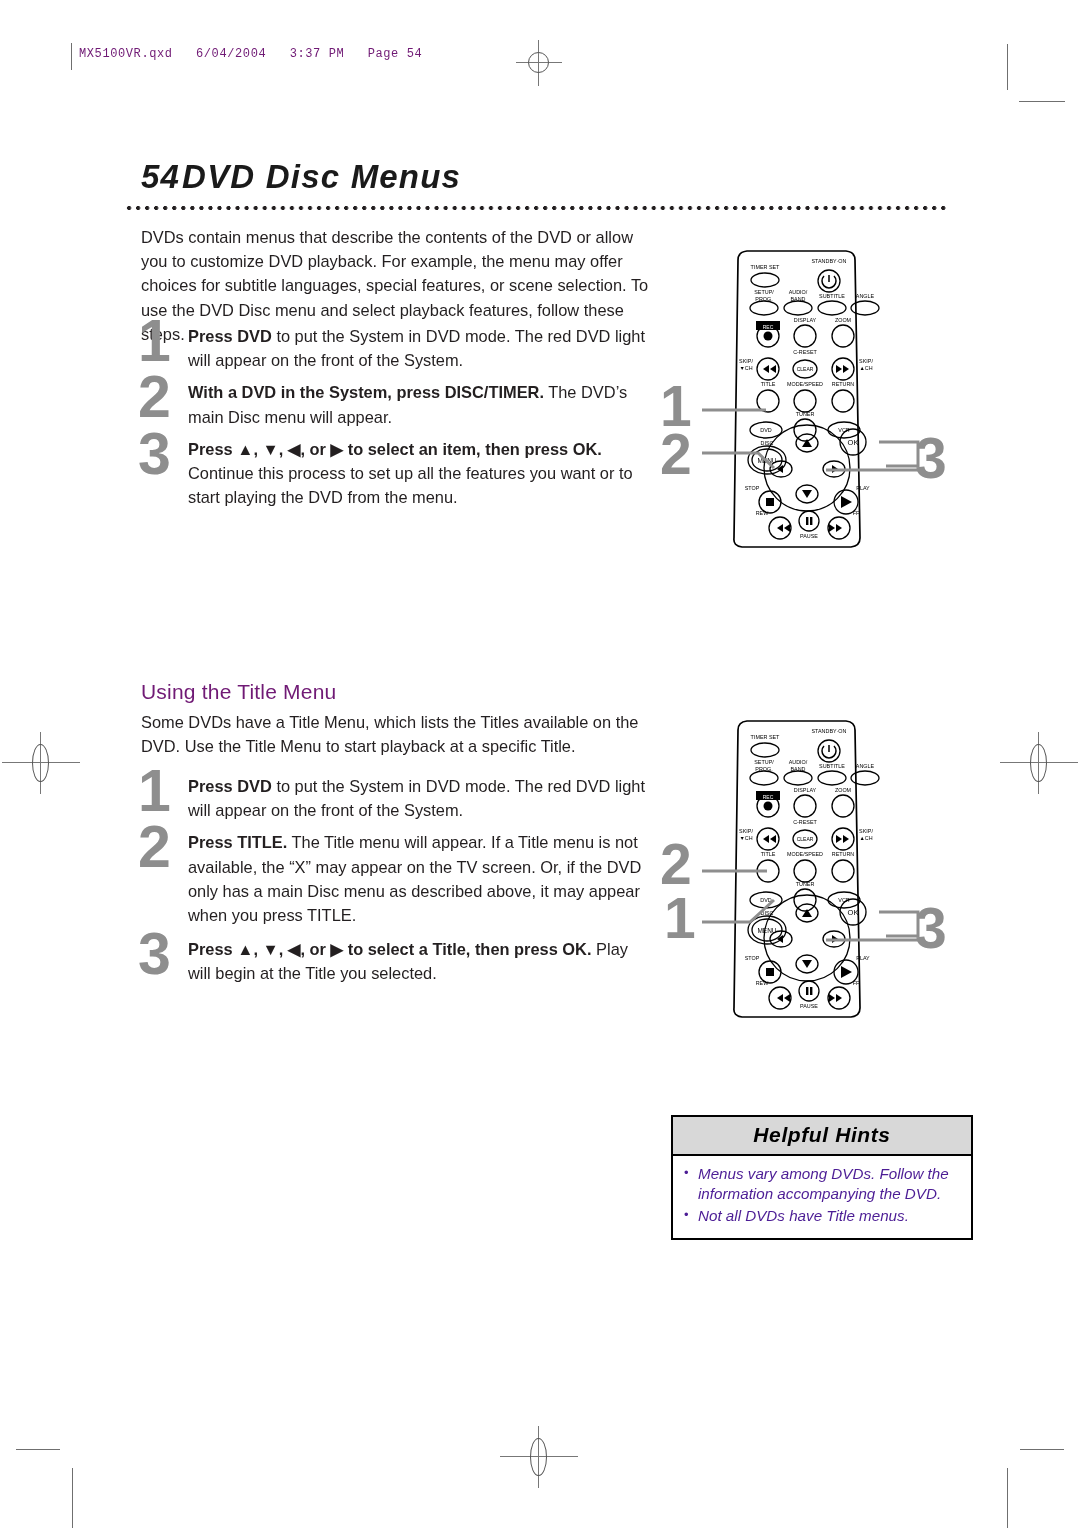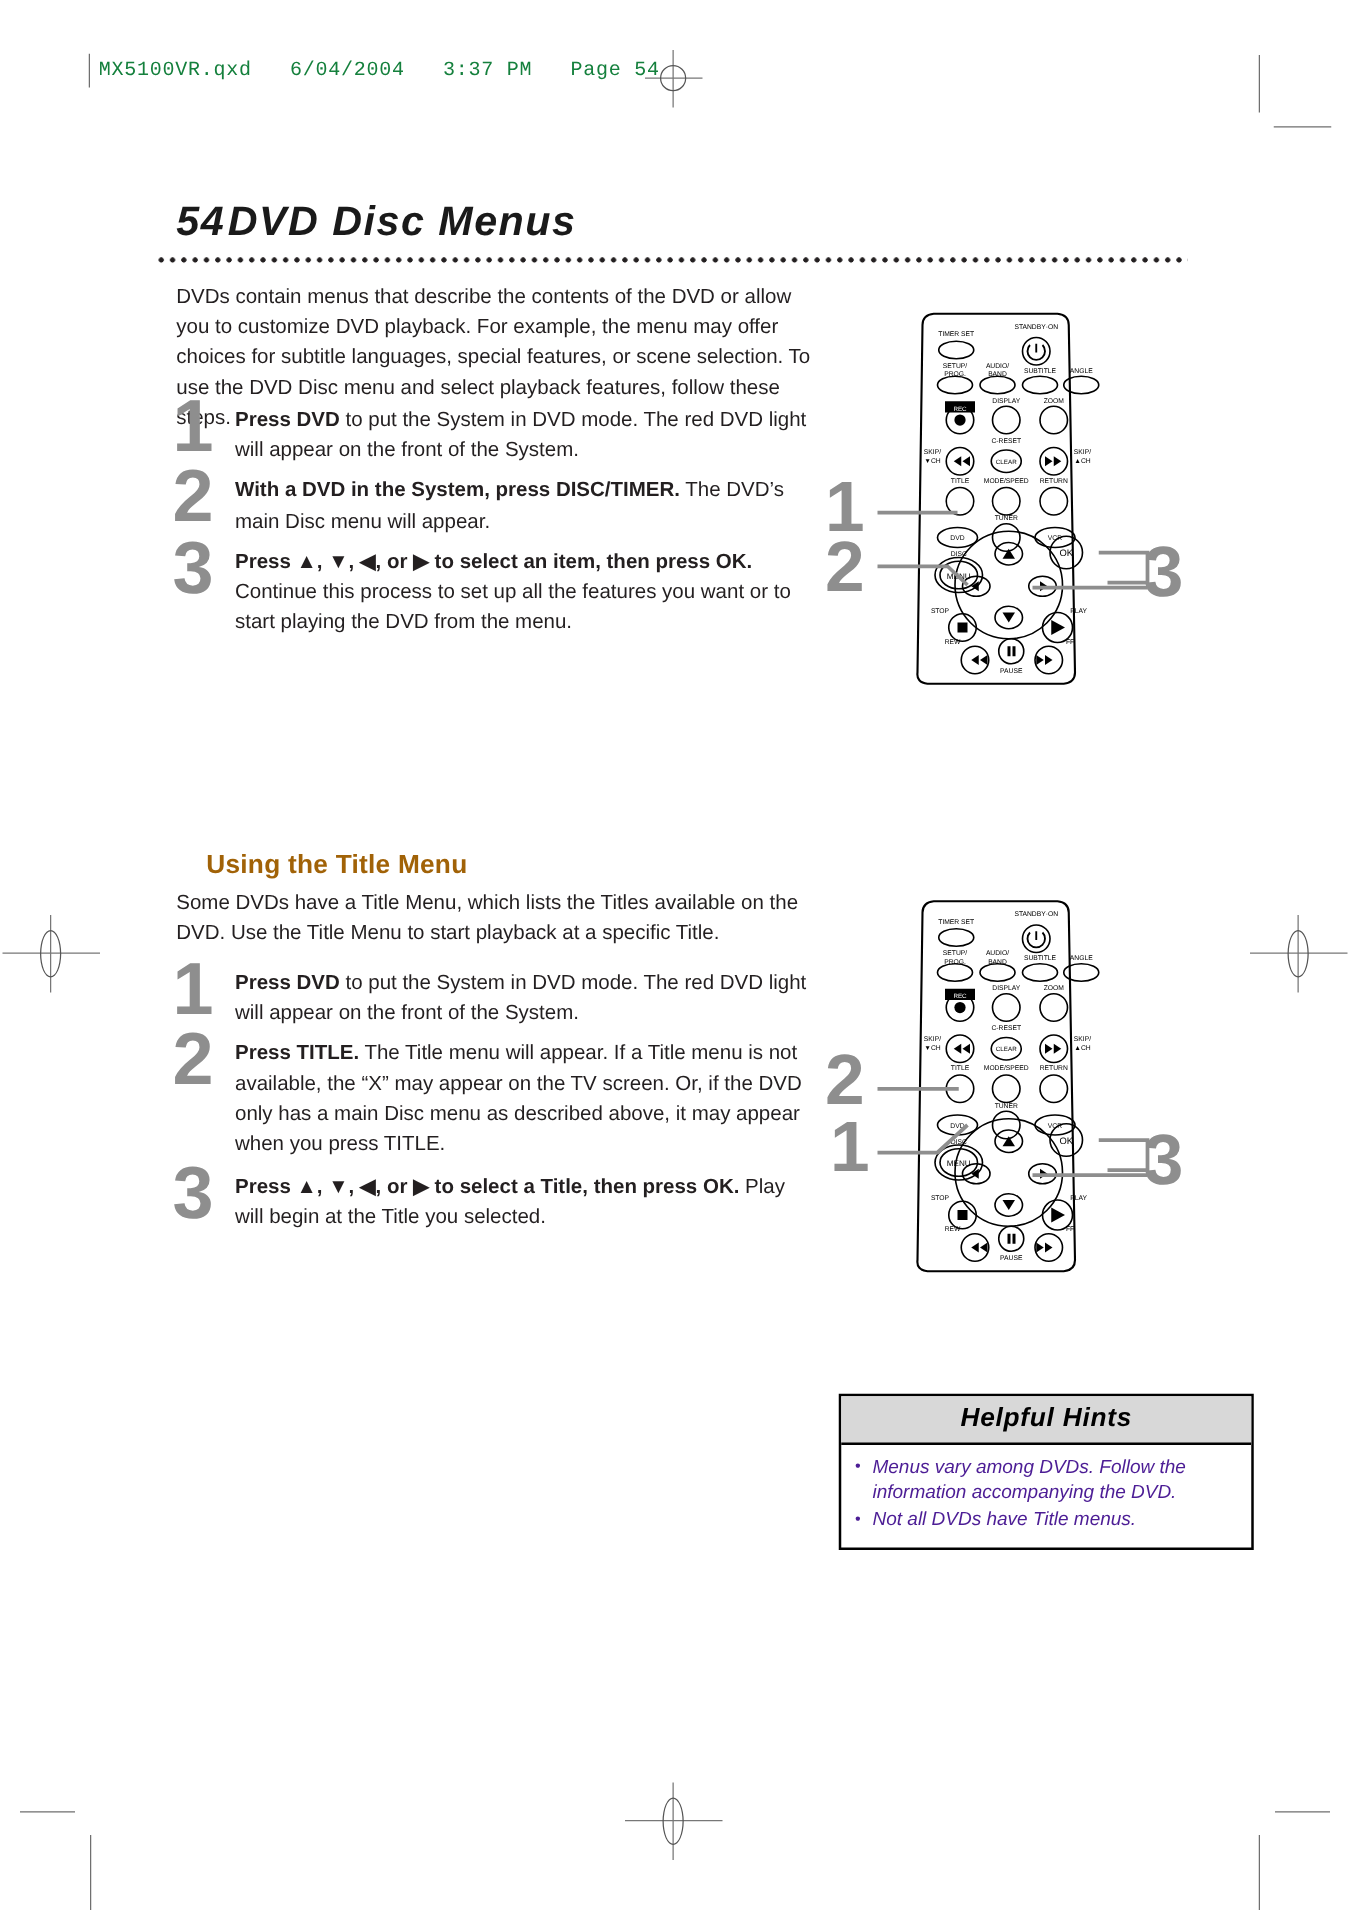--- a/index.html
+++ b/index.html
@@ -38,23 +38,23 @@
   }
   .reg.tall .rc { left: 14px; top: 4px; width: 17px; height: 38px; border-radius: 50%; }
   .reg.tall .rh { top: 22px; left: -16px; width: 78px; }
   .reg.tall .rv { height: 62px; top: -8px; }
 
   
   .fileinfo {
     position: absolute;
     left: 79px; top: 47px;
     font-family: "Liberation Mono", monospace;
-    font-size: 16px;
+    font-size: 12px;
     letter-spacing: 0.6px;
-    color: #15803d;
+    color: #701a75;
     white-space: pre;
   }
 
   
   .page { position: absolute; left: 0; top: 0; width: 1080px; height: 1528px; }
 
   .page-title {
     position: absolute;
     left: 141px; top: 158px;
     font-size: 33px;
@@ -77,24 +77,23 @@
   .body-col { position: absolute; left: 141px; width: 514px; }
 
   .para {
     font-size: 16.4px;
     line-height: 24.2px;
     color: #231f20;
   }
 
   .subhead {
     font-size: 21px;
-    font-weight: bold;
+    font-weight: normal;
     letter-spacing: 0.2px;
-    color: #a16207;
-    margin-left: 24px;
+    color: #701a75;
   }
 
   
   .step { position: relative; padding-left: 47px; margin-top: 2px; }
   .step .stepnum {
     position: absolute;
     left: -3px; top: -12px;
     font-size: 59px;
     font-weight: bold;
     color: #8e8e8e;
@@ -104,21 +103,21 @@
   .step .steptext {
     font-size: 16.4px;
     line-height: 24.2px;
   }
   .step .steptext b { font-weight: bold; }
 
   
   .hints {
     position: absolute;
     left: 671px; top: 1115px;
-    width: 332px;
+    width: 302px;
     border: 2px solid #000;
     box-sizing: border-box;
     background: #fff;
   }
   .hints-title {
     background: #d8d8d8;
     border-bottom: 2px solid #000;
     text-align: center;
     font-size: 21px;
     font-weight: bold;

